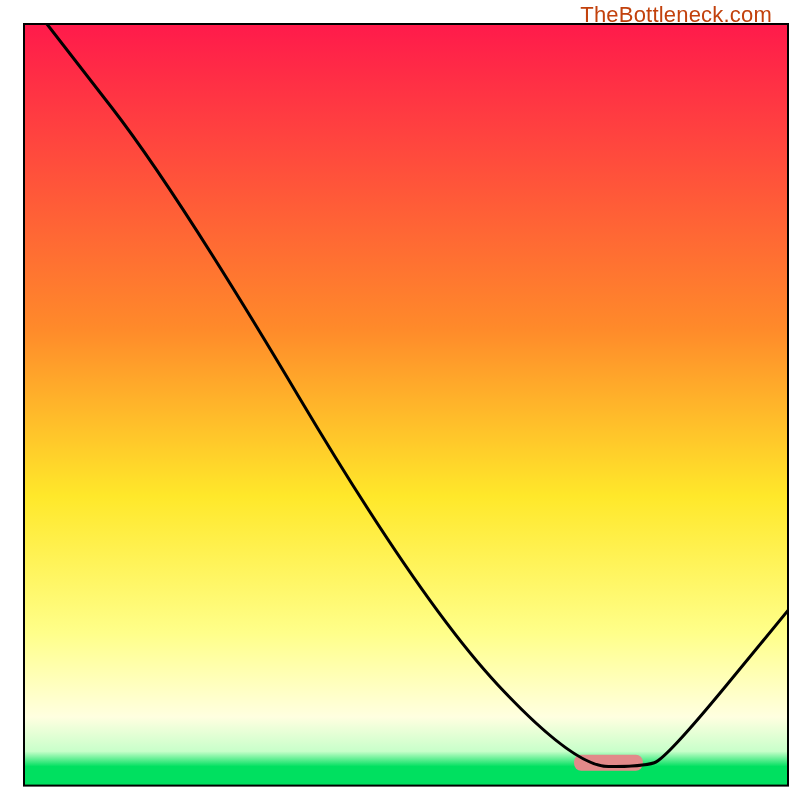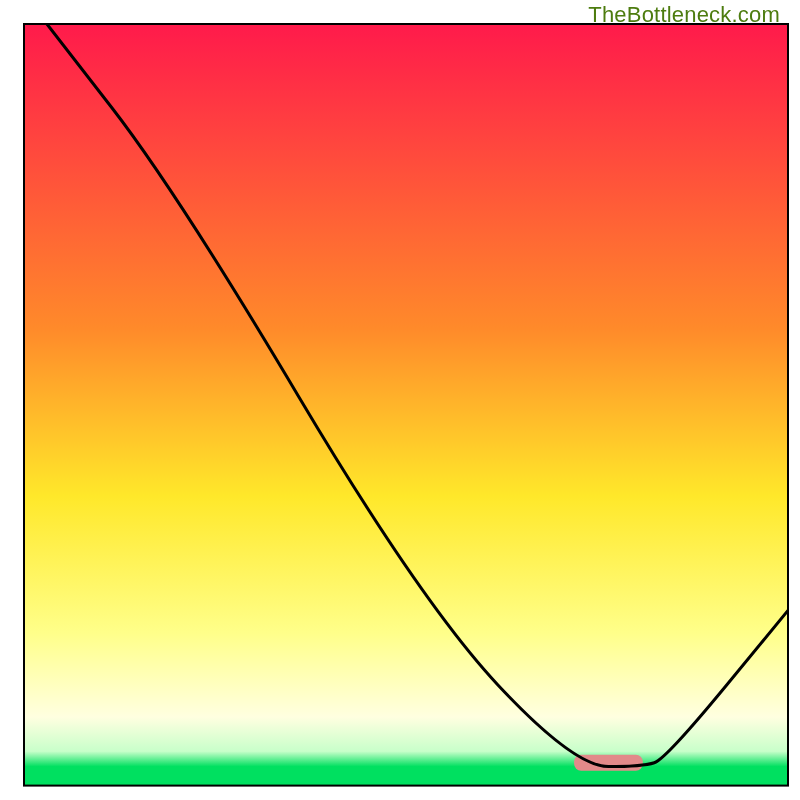--- a/index.html
+++ b/index.html
@@ -12,22 +12,22 @@
     font-family: Arial, Helvetica, sans-serif;
   }
   .chart-container {
     position: relative;
     width: 800px;
     height: 800px;
   }
   .watermark {
     position: absolute;
     top: 2px;
-    right: 20px;
-    color: #4d7c0f;
+    right: 28px;
+    color: #c2410c;
     font-size: 22px;
     font-weight: 500;
     letter-spacing: 0.2px;
     z-index: 20;
   }
   svg {
     position: absolute;
     top: 0;
     left: 0;
   }

